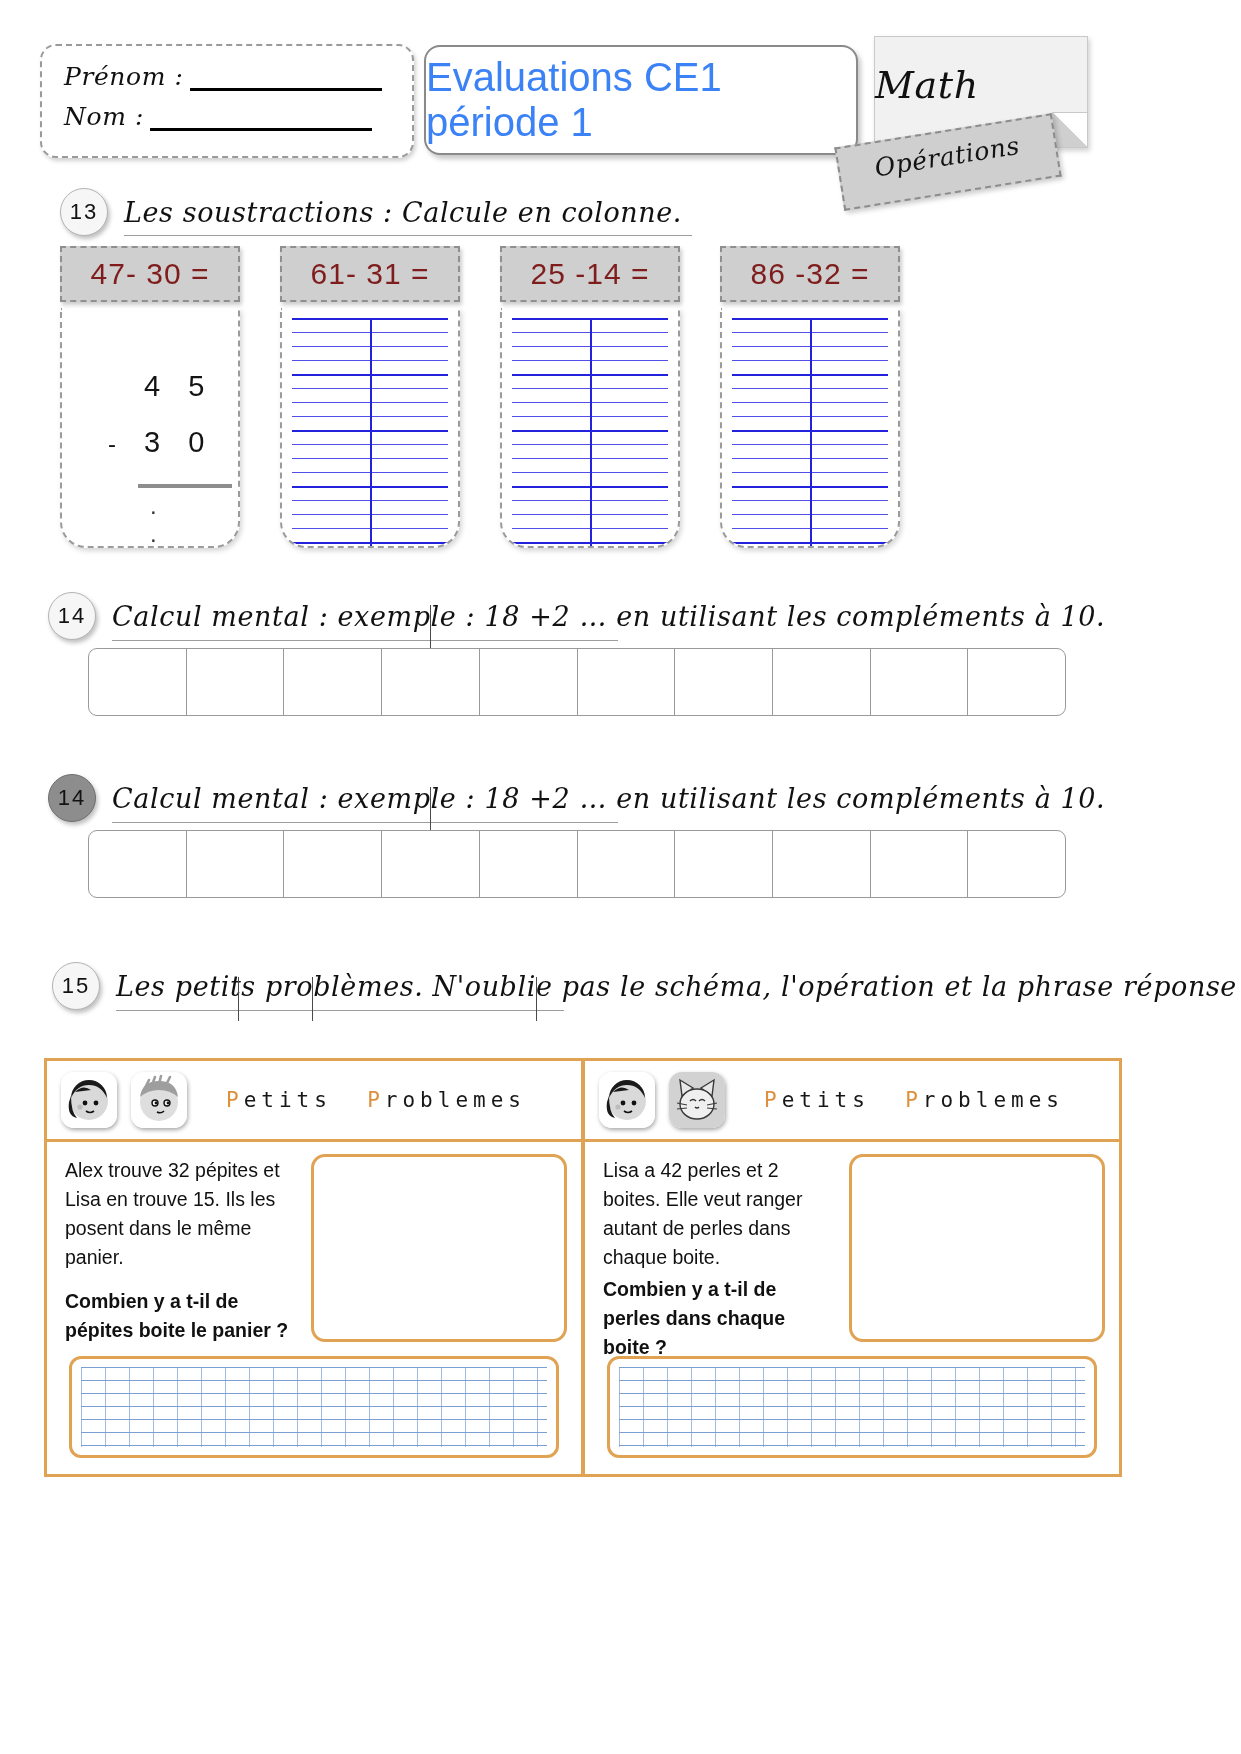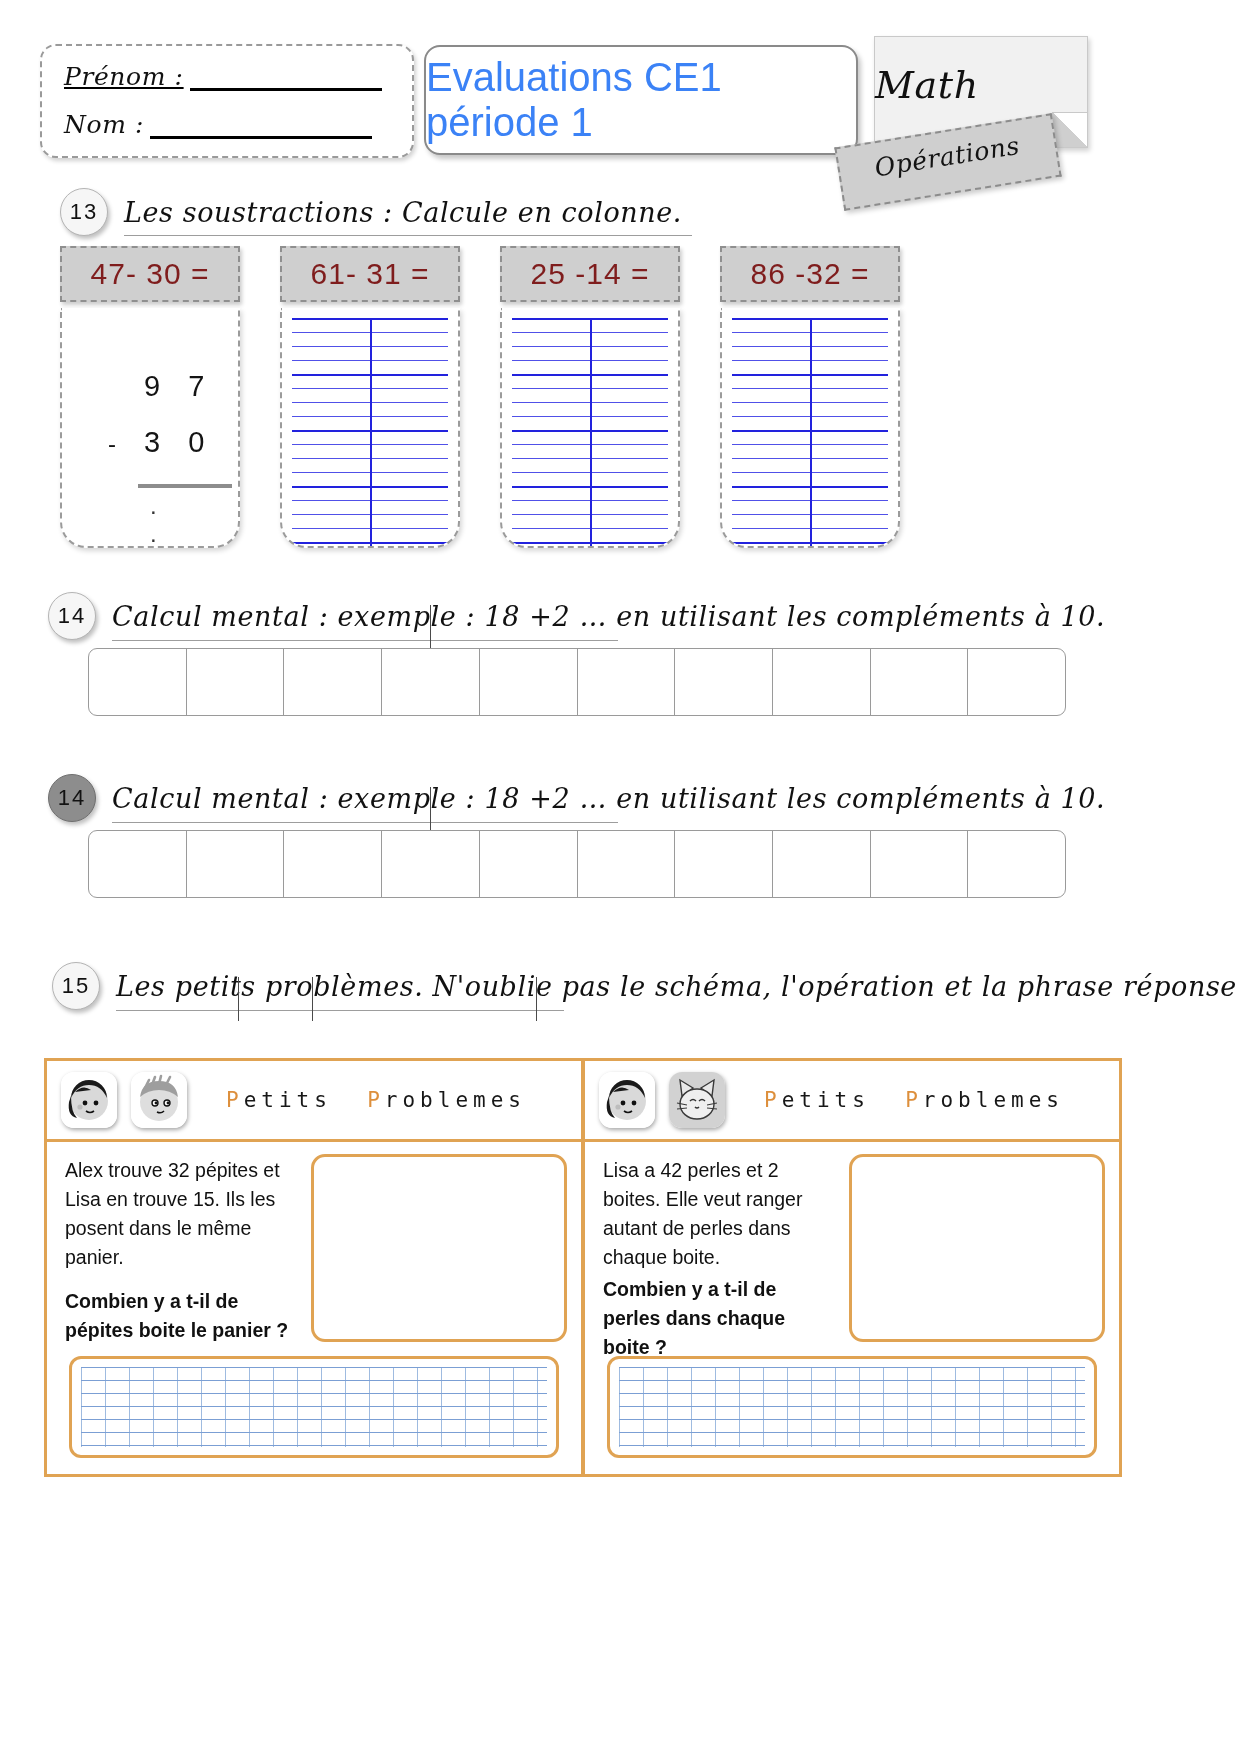--- a/index.html
+++ b/index.html
@@ -21,22 +21,22 @@
     letter-spacing:.6px;
   }
 
   
   .hdr-name{
     position:absolute;left:40px;top:44px;width:370px;height:110px;
     border:2px dashed #9a9a9a;border-radius:16px;background:#fff;
     box-shadow:2px 3px 4px rgba(0,0,0,.18);
   }
   .name-row{position:absolute;left:22px;display:flex;align-items:flex-end;}
-  .name-row.r1{top:16px;text-decoration:underline;}
-  .name-row.r2{top:64px;}
+  .name-row.r1{top:16px;}
+  .name-row.r2{top:56px;}
   .name-lbl{font-size:25px;}
   .name-line{display:inline-block;border-bottom:3px solid #000;height:20px;margin-left:6px;}
   .r1 .name-line{width:192px;}
   .r2 .name-line{width:222px;}
 
   .hdr-title{
     position:absolute;left:424px;top:45px;width:430px;height:106px;
     border:2px solid #8a8a8a;border-radius:16px;background:#fff;
     box-shadow:3px 4px 5px rgba(0,0,0,.22);
     display:flex;align-items:center;justify-content:center;
@@ -217,21 +217,21 @@
       <span class="ex-underline" style="left:0;right:-10px;bottom:-8px;"></span>
     </div>
   </div>
 
   <div class="subcols">
 
     <div class="subcol" style="left:0px;">
       <div class="sc-head">47-  30 =</div>
       <div class="sc-body">
         <div class="work">
-          <span class="n1">9 7</span>
+          <span class="n1">4 5</span>
           <span class="minus">-</span>
           <span class="n2">3 0</span>
           <span class="bar"></span>
           <span class="dots">. .</span>
         </div>
       </div>
     </div>
 
     <div class="subcol" style="left:220px;">
       <div class="sc-head">61-  31 =</div>

